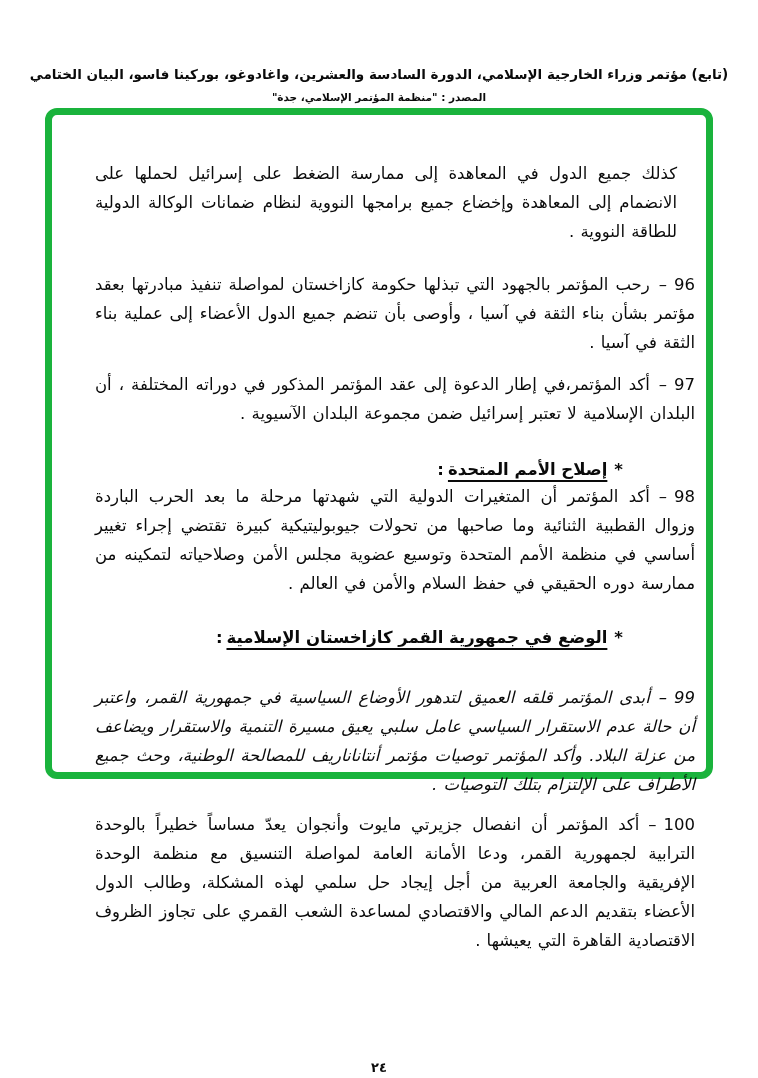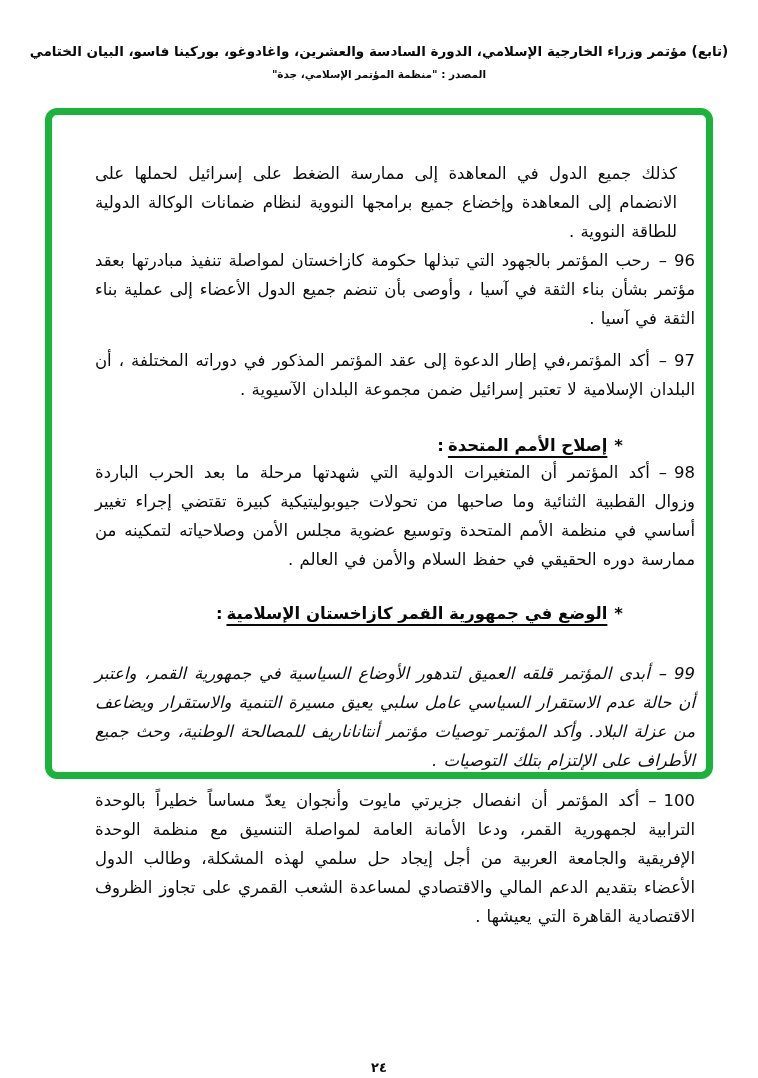--- a/index.html
+++ b/index.html
@@ -16,21 +16,21 @@
     overflow: hidden;
   }
   .page {
     position: relative;
     width: 758px;
     height: 1078px;
     background: #ffffff;
   }
   
   .doc-header {
-    padding-top: 42px;
+    padding-top: 65px;
     text-align: center;
     font-weight: bold;
   }
   .doc-header-line1 {
     font-size: 13.5px;
     line-height: 18px;
   }
   .doc-header-line2 {
     font-size: 10.5px;
     line-height: 14px;
@@ -70,21 +70,21 @@
   .heading .star { padding-left: 7px; }
   .heading .heading-text {
     text-decoration: underline;
     text-underline-offset: 5px;
     text-decoration-thickness: 1.5px;
   }
   .heading .colon { padding-right: 4px; }
   .item .num { font-weight: 500; white-space: nowrap; }
   .item .dash { padding: 0 7px 0 9px; }
   .mt-h1   { margin-top: 34px; }
-  .mt-i96  { }
+  .mt-i96  { margin-top: 24px; }
   .mt-i97  { margin-top: 13px; }
   .mt-h2   { margin-top: 30px; }
   .mt-i98  { }
   .mt-h3   { margin-top: 28px; }
   .mt-i99  { margin-top: 33px; font-style: italic; }
   .mt-i100 { margin-top: 11px; }
   
   .page-number {
     position: absolute;
     top: 1060px;

